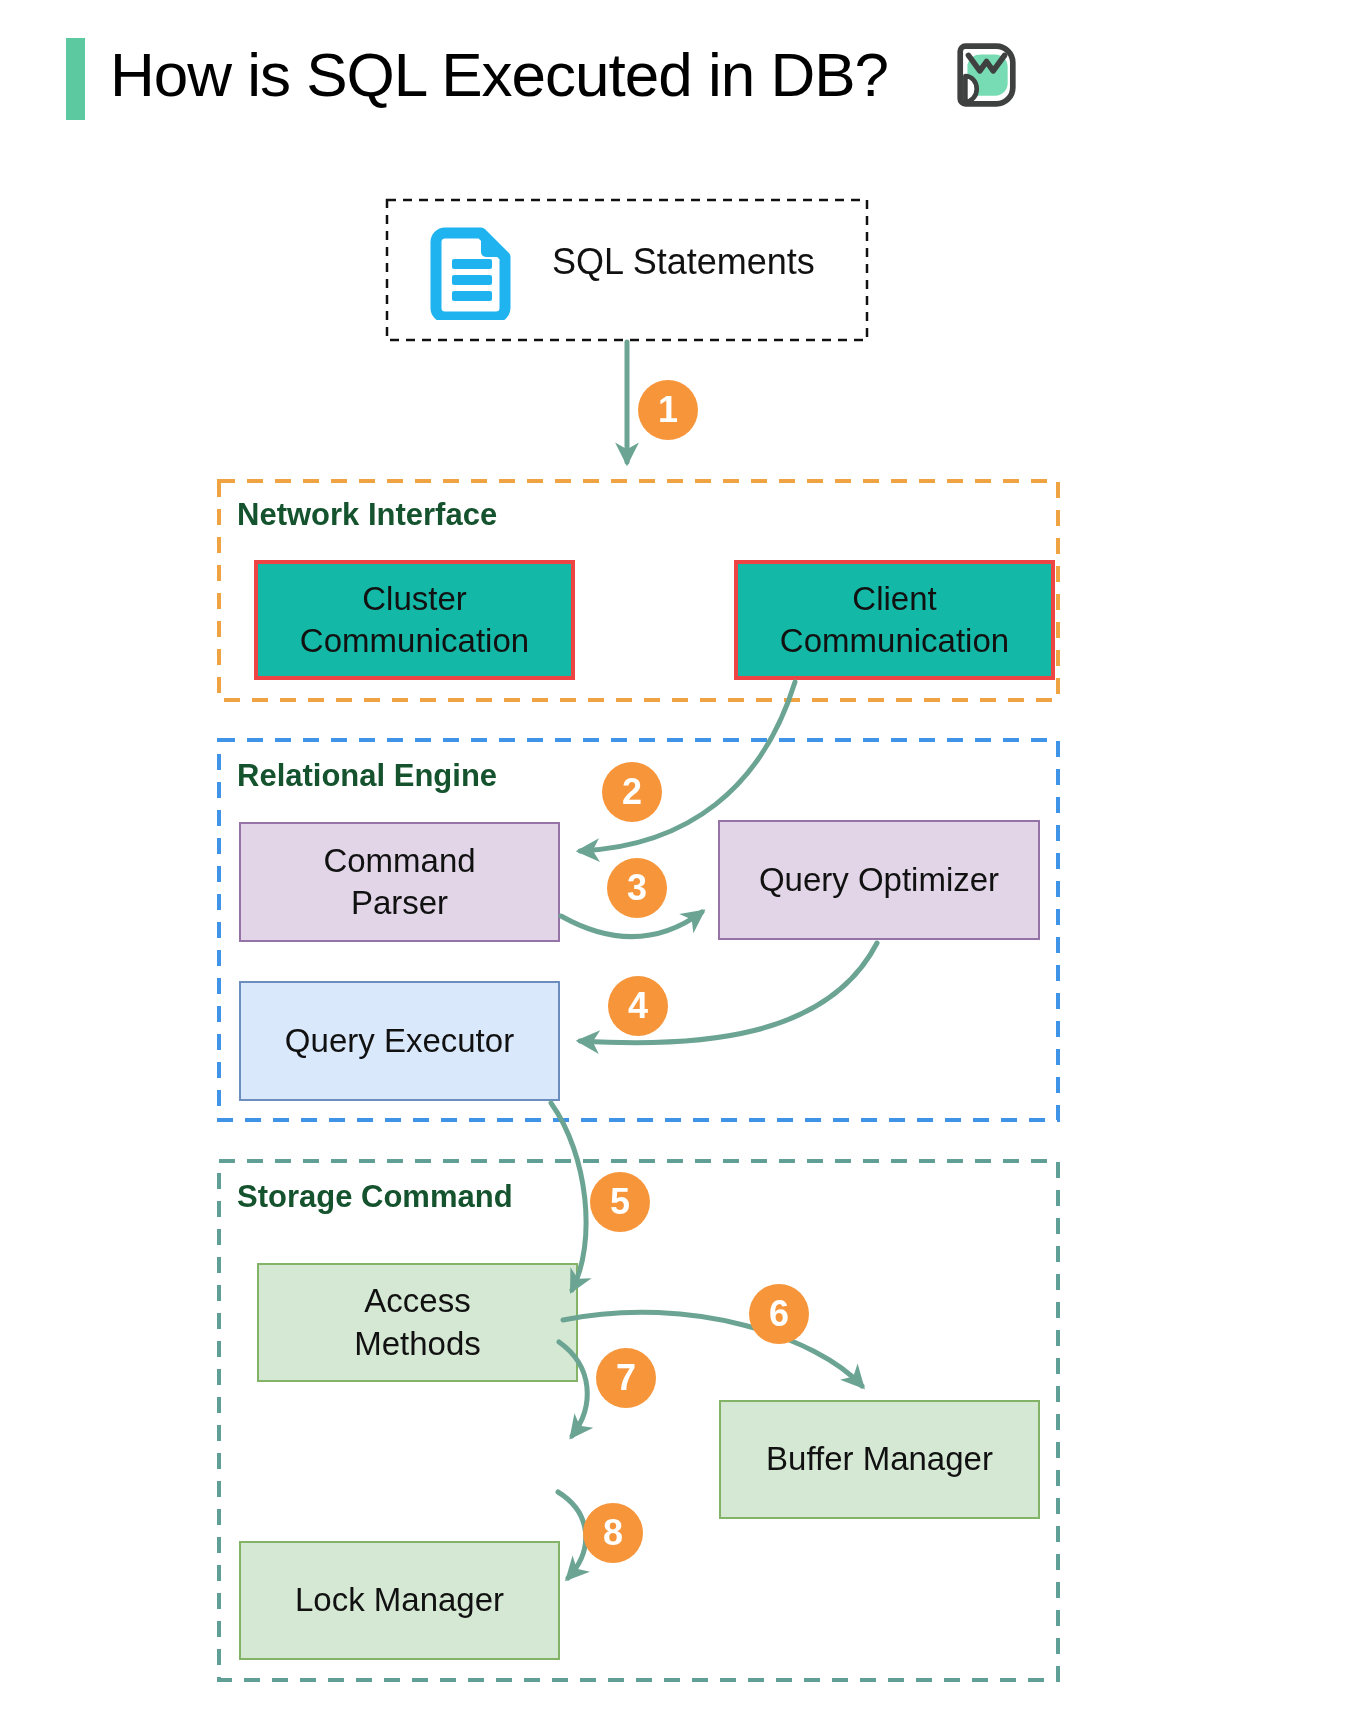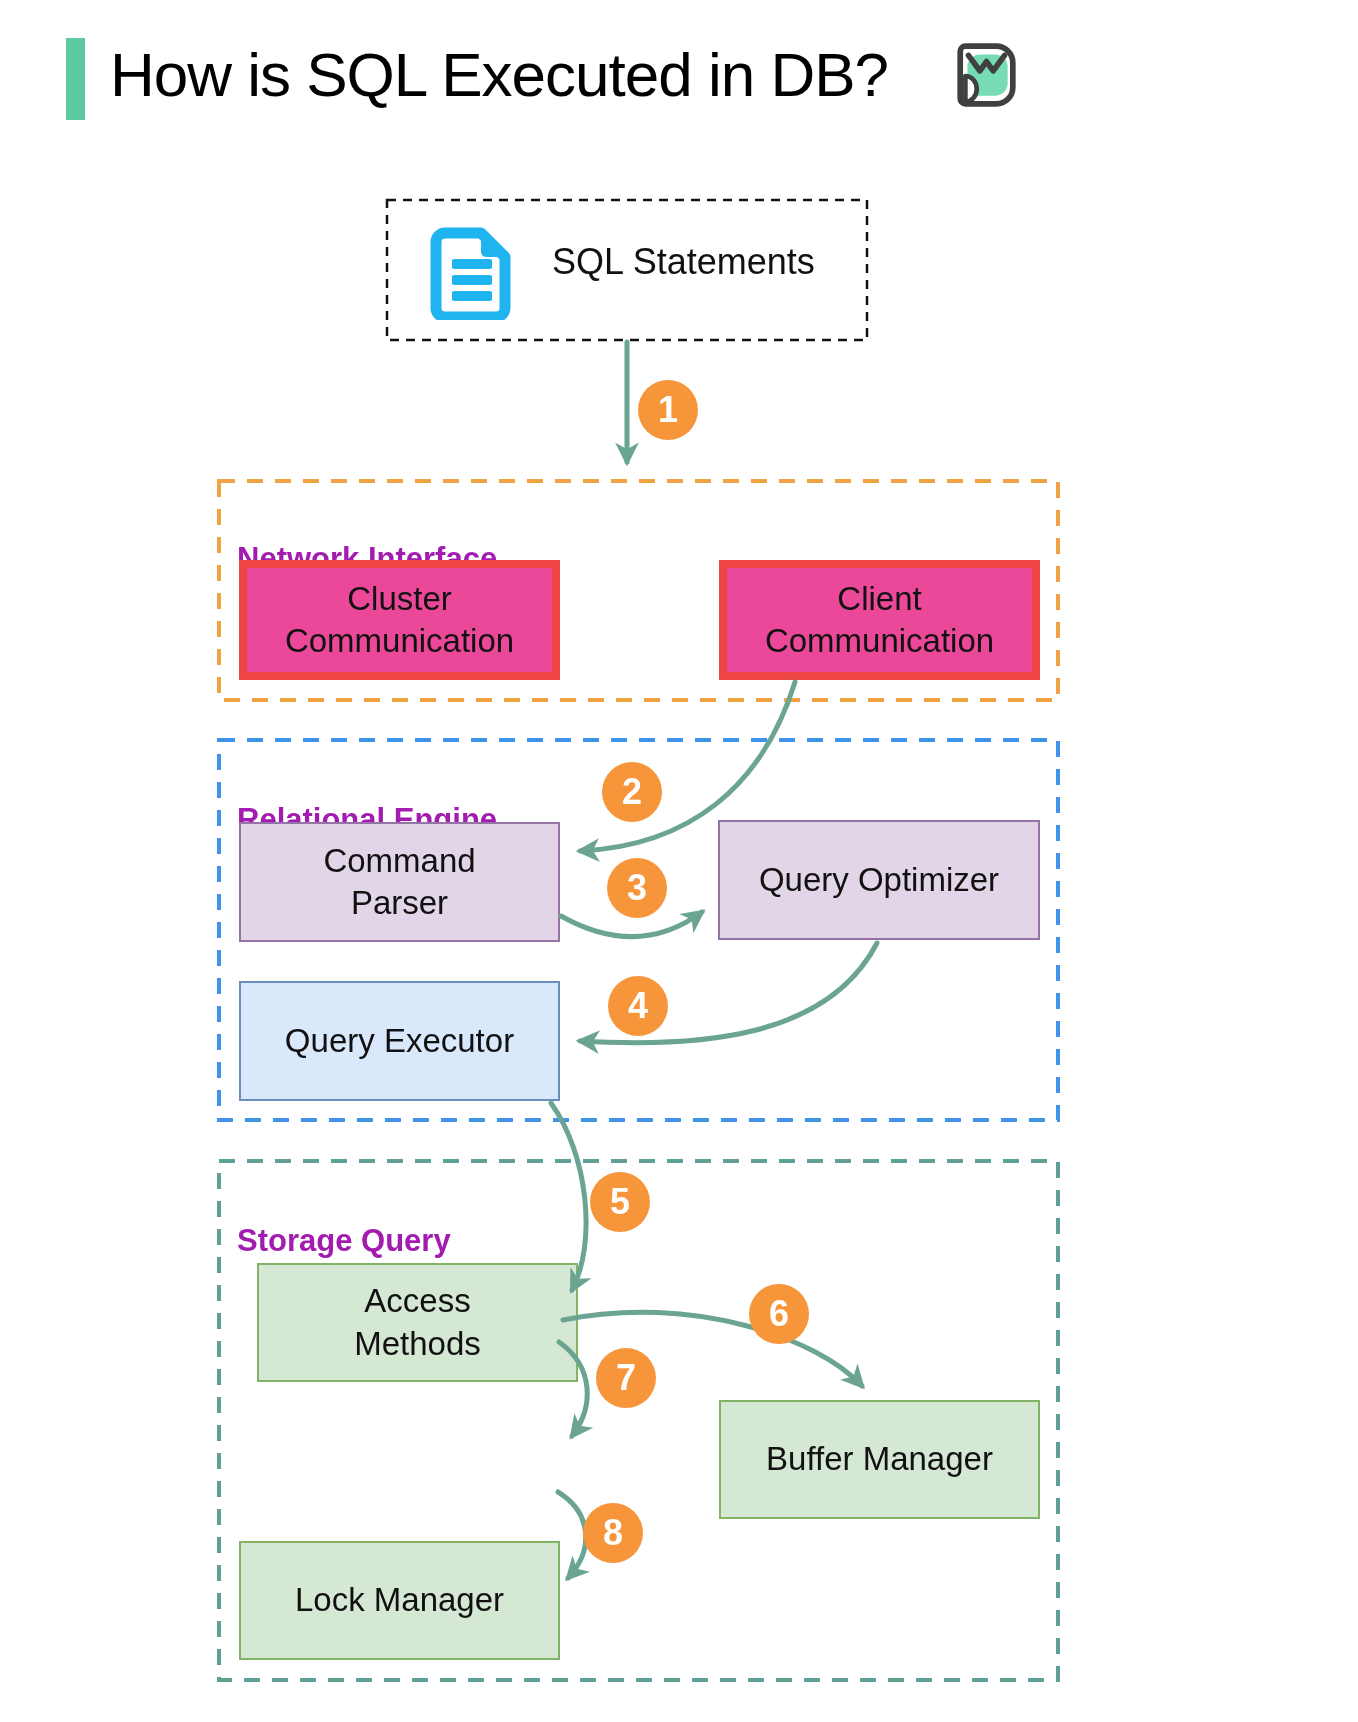--- a/index.html
+++ b/index.html
@@ -31,34 +31,34 @@
 
   
   .doc-icon { left: 423px; top: 220px; width: 100px; height: 100px; }
   .source-label {
     left: 552px; top: 192px; width: 300px; height: 140px; line-height: 140px;
     font-size: 36px; color: #111111; white-space: nowrap;
   }
 
   
   .section-label {
-    font-size: 31px; font-weight: 700; color: #a21caf;
-    height: 34px; line-height: 34px; white-space: nowrap; margin-top: 44px;
+    font-size: 31px; font-weight: 700; color: #14532d;
+    height: 34px; line-height: 34px; white-space: nowrap;
   }
   .lbl-network    { left: 237px; top: 498px; }
   .lbl-relational { left: 237px; top: 759px; }
   .lbl-storage    { left: 237px; top: 1180px; }
 
   
   .node {
     display: flex; align-items: center; justify-content: center;
     text-align: center; font-size: 33px; line-height: 1.28; color: #111111;
     box-sizing: border-box; padding: 0 38px;
   }
-  .node-orange { background: #ec4899; border: 8px solid #ef4444; }
+  .node-orange { background: #14b8a6; border: 4px solid #ef4444; margin-left: 15px; }
   .node-purple { background: #e1d5e7; border: 2px solid #9673a6; }
   .node-blue   { background: #dae8fc; border: 2px solid #6c8ebf; }
   .node-green  { background: #d5e8d4; border: 2px solid #82b366; }
 
   .box-cluster     { left: 239px; top: 560px;  width: 321px; height: 120px; }
   .box-client      { left: 719px; top: 560px;  width: 321px; height: 120px; }
   .box-parser      { left: 239px; top: 822px;  width: 321px; height: 120px; }
   .box-optimizer   { left: 718px; top: 820px;  width: 322px; height: 120px; }
   .box-executor    { left: 239px; top: 981px;  width: 321px; height: 120px; }
   .box-access      { left: 239px; top: 1263px; width: 321px; height: 119px; margin-left: 18px; }
@@ -105,21 +105,21 @@
     <path d="M22 13 h36 l24 24 v51 a9 9 0 0 1 -9 9 h-51 a9 9 0 0 1 -9 -9 v-66 a9 9 0 0 1 9 -9 z" fill="#ffffff" stroke="#1fb4f0" stroke-width="11" stroke-linejoin="round"></path>
     <path d="M58 13 l24 24 h-19 a5 5 0 0 1 -5 -5 z" fill="#1fb4f0"></path>
     <rect x="29" y="39" width="40" height="10" rx="2" fill="#1fb4f0"></rect>
     <rect x="29" y="55" width="40" height="10" rx="2" fill="#1fb4f0"></rect>
     <rect x="29" y="71" width="40" height="10" rx="2" fill="#1fb4f0"></rect>
   </svg>
   <div class="abs source-label">SQL Statements</div>
 
   <div class="abs section-label lbl-network">Network Interface</div>
   <div class="abs section-label lbl-relational">Relational Engine</div>
-  <div class="abs section-label lbl-storage">Storage Query</div>
+  <div class="abs section-label lbl-storage">Storage Command</div>
 
   <div class="abs node node-orange box-cluster">Cluster Communication</div>
   <div class="abs node node-orange box-client">Client Communication</div>
   <div class="abs node node-purple box-parser">Command Parser</div>
   <div class="abs node node-purple box-optimizer">Query Optimizer</div>
   <div class="abs node node-blue box-executor">Query Executor</div>
   <div class="abs node node-green box-access">Access Methods</div>
   <div class="abs node node-green box-buffer">Buffer Manager</div>
   <div class="abs node node-green box-lock">Lock Manager</div>
 

